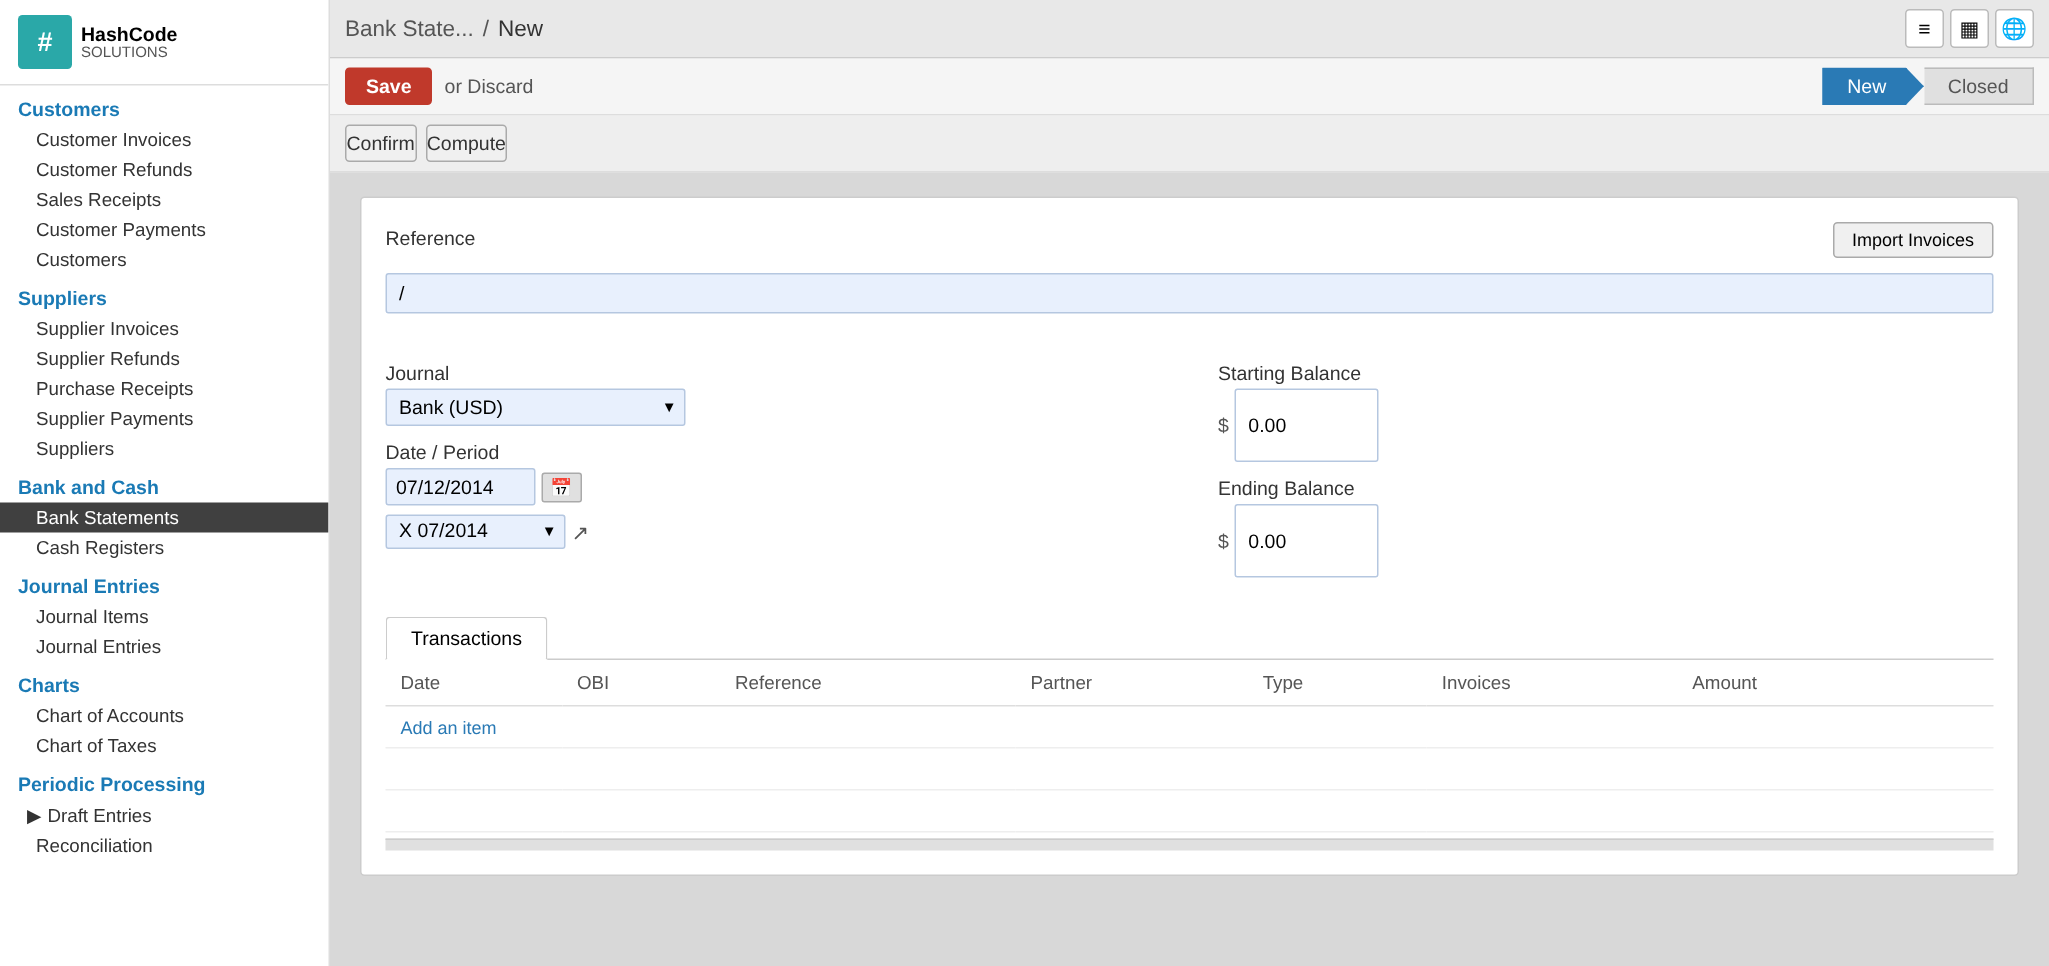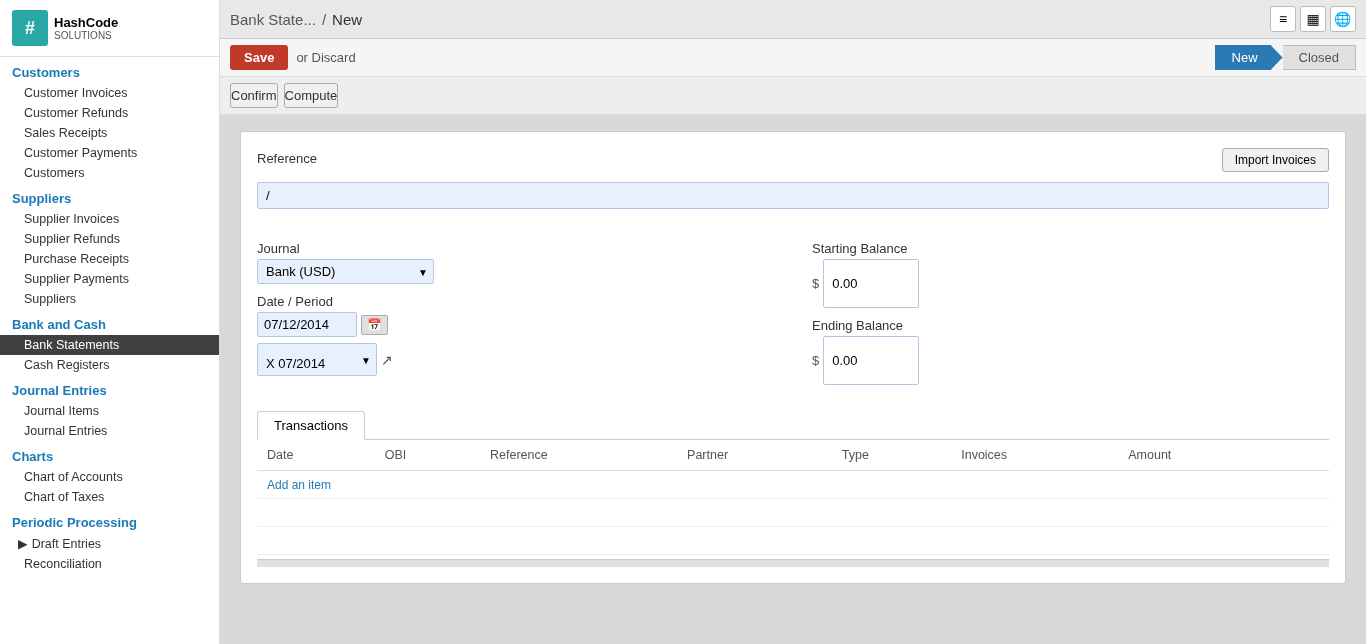--- a/index.html
+++ b/index.html
@@ -220,21 +220,21 @@
       gap: 38px;
       margin-top: 32px;
     }
     .form-col { flex: 1; }
     .form-group { margin-bottom: 10px; }
     .form-group label { display: block; color: #333; font-size: 13px; margin-bottom: 3px; }
 
     .select-wrap {
       position: relative;
       display: inline-block;
-      width: 177px;
+      width: 200px;
     }
     .select-wrap select {
       width: 100%;
       padding: 4px 24px 4px 8px;
       border: 1px solid #b5c7e0;
       background: #e8f0fd;
       font-size: 13px;
       appearance: none;
       border-radius: 2px;
     }
@@ -272,21 +272,21 @@
     .period-wrap {
       display: flex;
       align-items: center;
       gap: 4px;
     }
     .period-select-wrap {
       position: relative;
       display: inline-block;
     }
     .period-select {
-      padding: 12px 24px 4px 8px;
+      padding: 2px 24px 4px 8px;
       border: 1px solid #b5c7e0;
       background: #e8f0fd;
       font-size: 13px;
       appearance: none;
       border-radius: 2px;
       width: 120px;
     }
     .ext-link-icon {
       color: #555;
       cursor: pointer;

